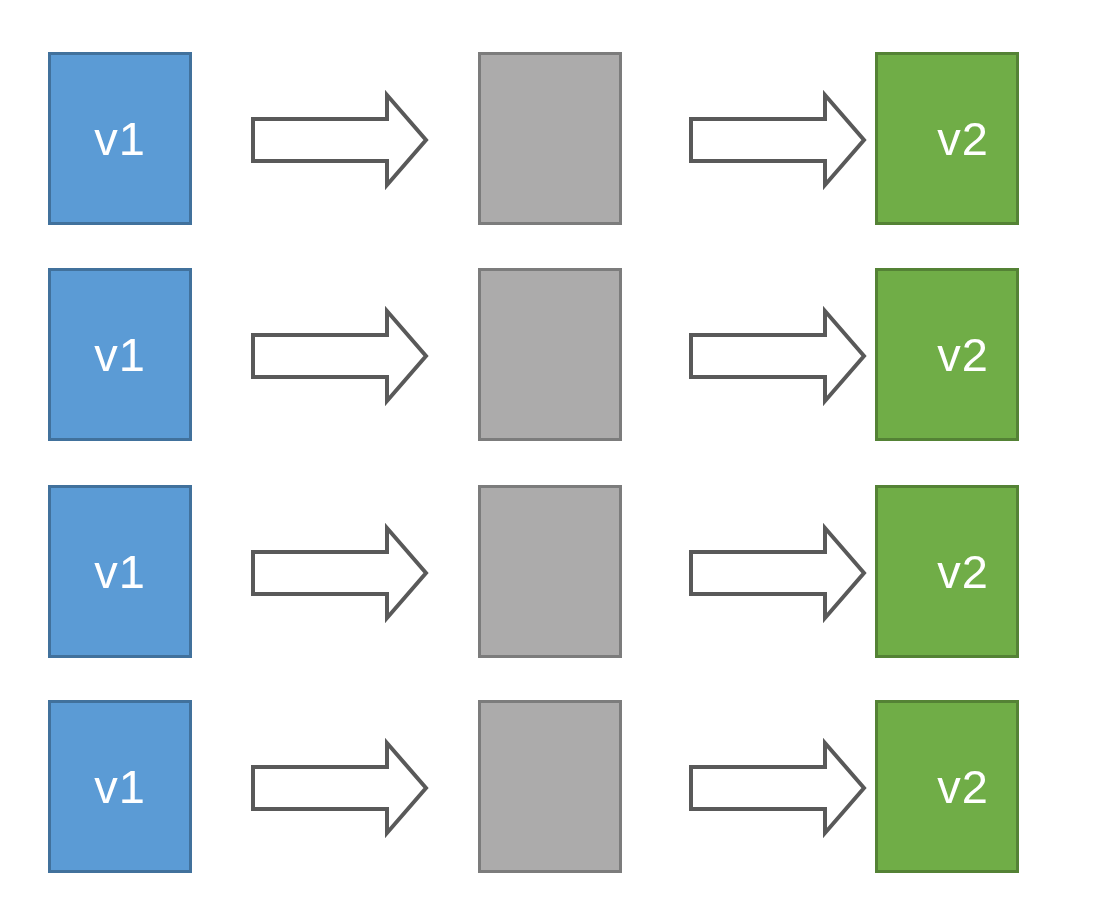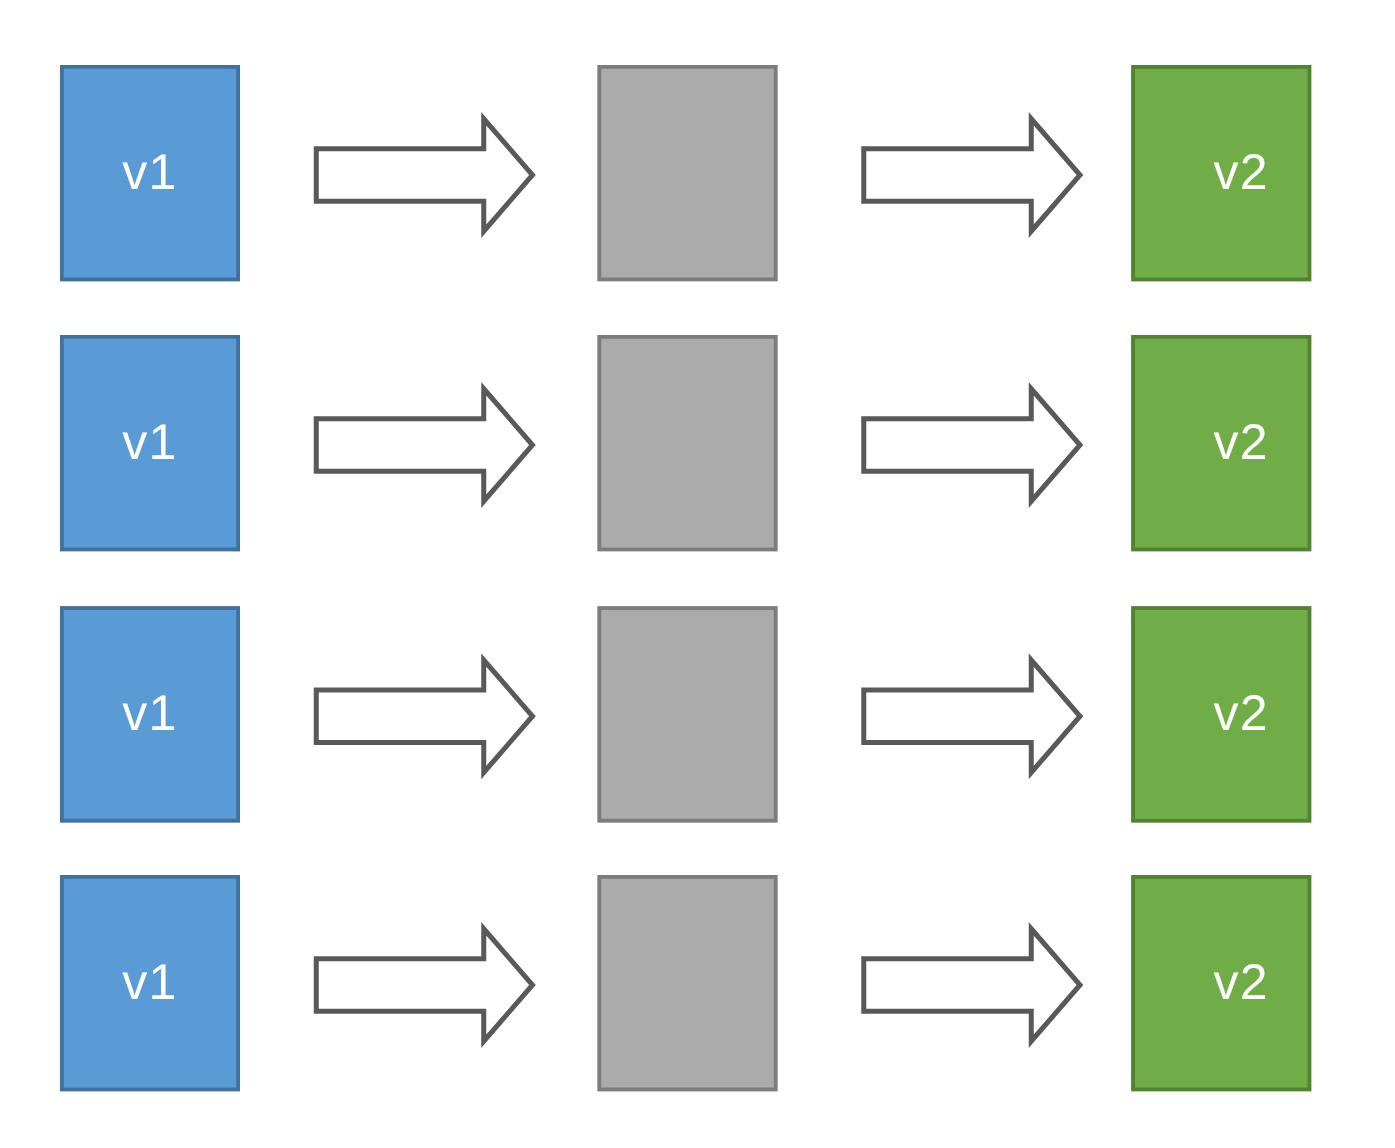--- a/index.html
+++ b/index.html
@@ -29,36 +29,36 @@
   .box {
     position: absolute;
     box-sizing: border-box;
     width: 144px;
     height: 173px;
     border: 3px solid transparent;
     display: flex;
     align-items: center;
     justify-content: center;
     color: #ffffff;
-    font-size: 40px;
+    font-size: 47px;
     letter-spacing: 1px;
     user-select: none;
   }
   .box.source {
     left: 48px;
     background: #5b9bd5;
     border-color: #41719c;
   }
   .box.middle {
     left: 478px;
     background: #acabab;
     border-color: #7c7c7c;
   }
   .box.target {
-    left: 905px;
+    left: 875px;
     background: #70ad47;
     border-color: #548235;
     padding-left: 32px;
   }
   .arrow {
     position: absolute;
     top: 40px;
     width: 180px;
     height: 96px;
   }

